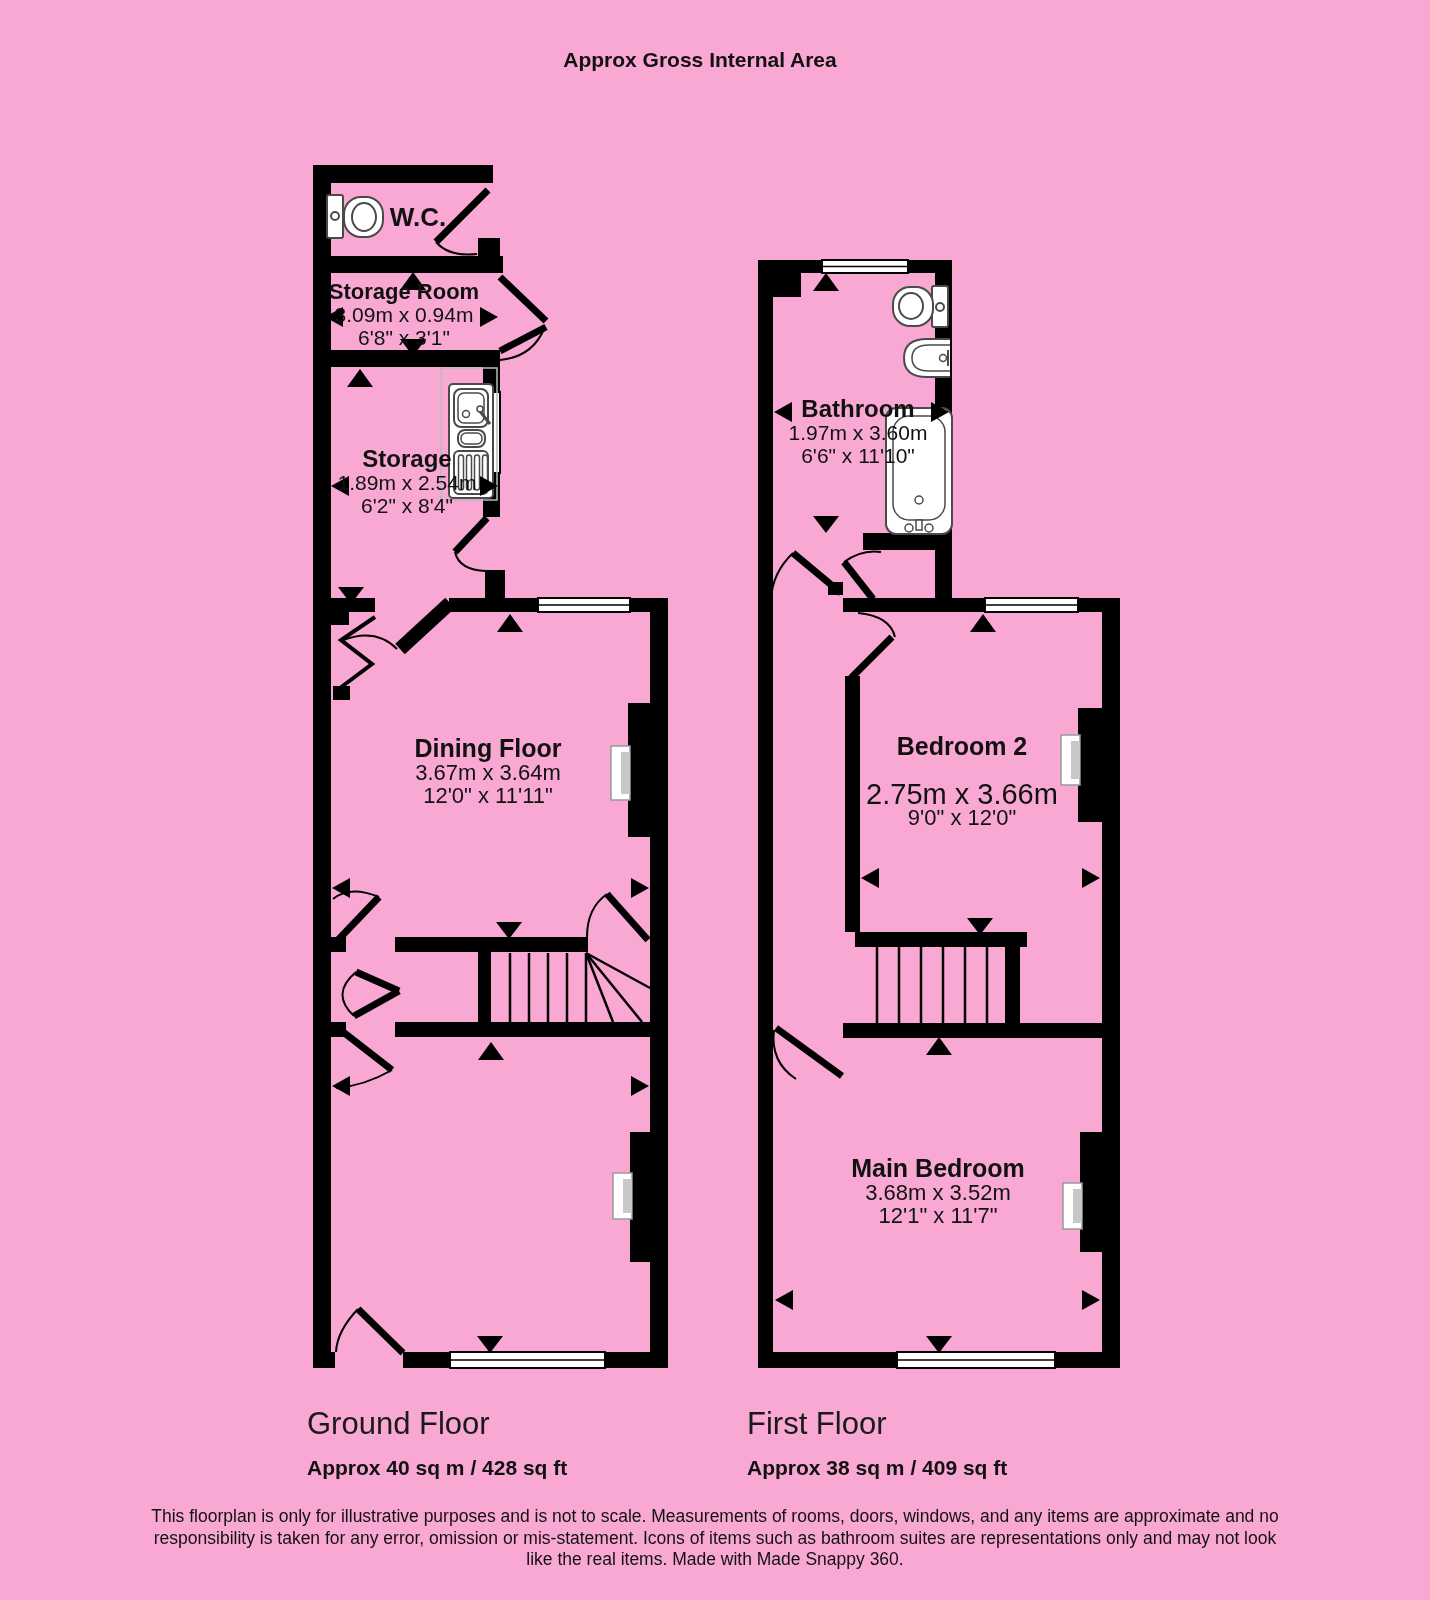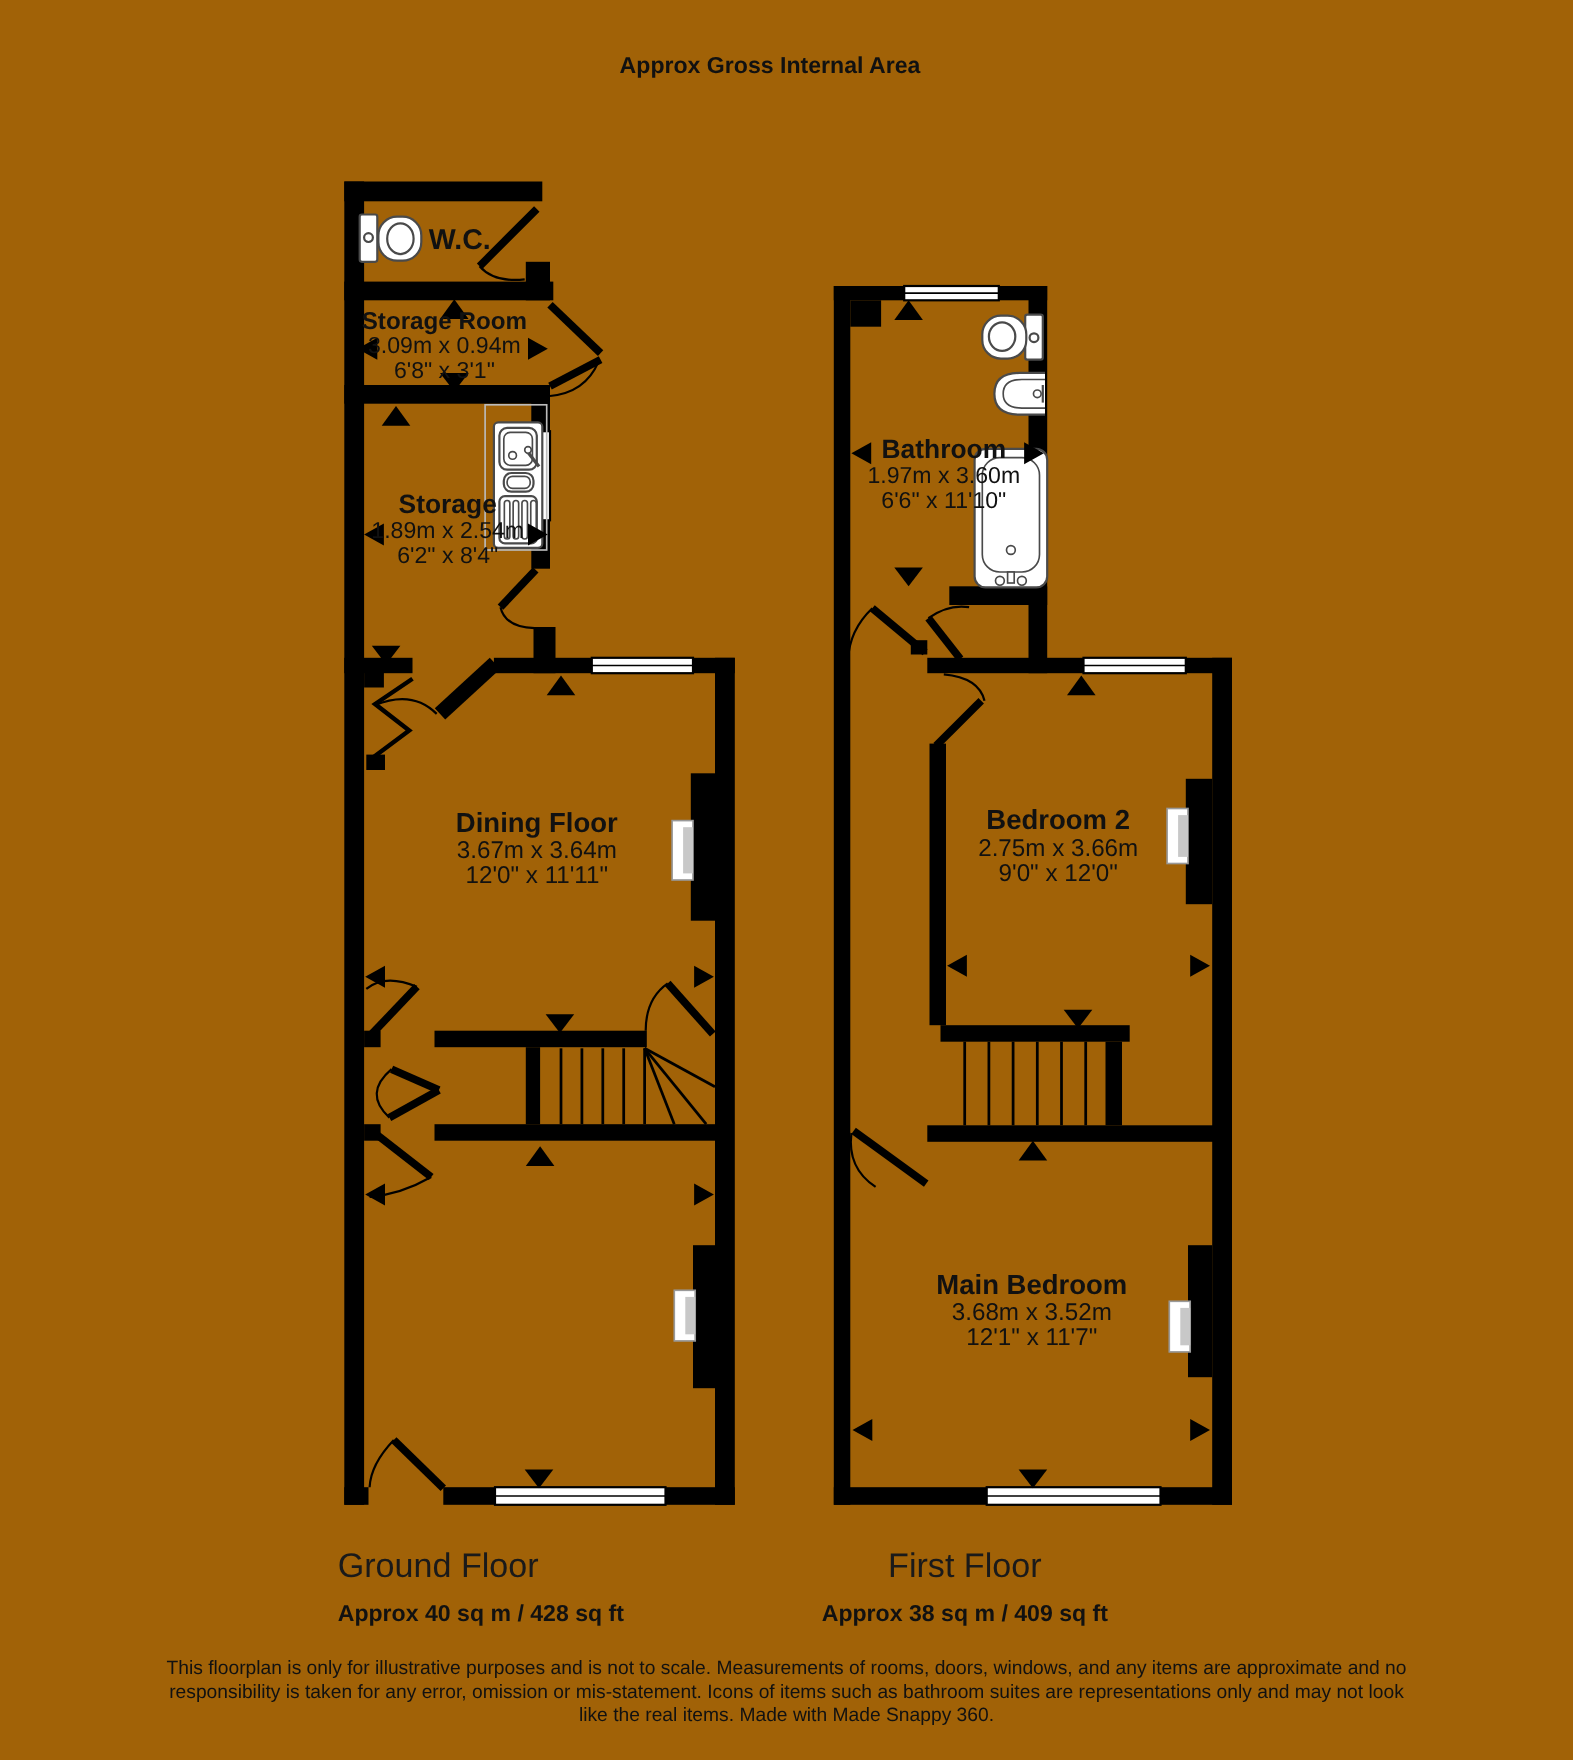--- a/index.html
+++ b/index.html
@@ -1,16 +1,16 @@
 <!DOCTYPE html>
 <html><head>
 <meta charset="utf-8">
 <style>
   html,body{margin:0;padding:0;background:#ffffff;}
-  #canvas{position:relative;width:1430px;height:1600px;background:#a16207;overflow:hidden;
+  #canvas{position:relative;width:1430px;height:1600px;background:#f9a8d4;overflow:hidden;
           font-family:"Liberation Sans", sans-serif;color:#111;}
   #plan-svg{position:absolute;left:0;top:0;}
   .title-block{position:absolute;left:0;top:48px;width:1400px;text-align:center;}
   .title-line1{font-size:21px;font-weight:bold;}
   .title-line2{font-size:21px;font-weight:bold;margin-top:3px;}
   .room-label{position:absolute;transform:translateX(-50%);text-align:center;white-space:nowrap;}
   .room-name{font-weight:bold;font-size:24px;line-height:25px;}
   .room-name.big{font-size:25px;}
   .room-name.small{font-size:22px;line-height:23px;}
   .room-metric,.room-imperial{font-size:21px;line-height:23px;font-weight:400;}
@@ -298,34 +298,34 @@
 
 
   <div class="room-label" style="left:858px;top:396px;">
     <div class="room-name">Bathroom</div>
     <div class="room-metric">1.97m x 3.60m</div>
     <div class="room-imperial">6'6" x 11'10"</div>
   </div>
 
   <div class="room-label" style="left:962px;top:734px;">
     <div class="room-name big">Bedroom 2</div>
-    <div class="room-metric" style="font-size:22px;">2.75m x 3.66m</div>
+    <div class="room-metric" style="font-size:29px;margin-top:24px;">2.75m x 3.66m</div>
     <div class="room-imperial" style="font-size:22px;">9'0" x 12'0"</div>
   </div>
 
   <div class="room-label" style="left:938px;top:1156px;">
     <div class="room-name big">Main Bedroom</div>
     <div class="room-metric" style="font-size:22px;">3.68m x 3.52m</div>
     <div class="room-imperial" style="font-size:22px;">12'1" x 11'7"</div>
   </div>
 
   <div class="floor-caption" style="left:307px;top:1406px;">
     <div class="floor-name">Ground Floor</div>
     <div class="floor-area">Approx 40 sq m / 428 sq ft</div>
   </div>
-  <div class="floor-caption" style="left:747px;top:1406px;text-align:center;">
+  <div class="floor-caption" style="left:747px;top:1406px;">
     <div class="floor-name">First Floor</div>
     <div class="floor-area">Approx 38 sq m / 409 sq ft</div>
   </div>
 
   <div class="disclaimer">This floorplan is only for illustrative purposes and is not to scale. Measurements of rooms, doors, windows, and any items are approximate and no responsibility is taken for any error, omission or mis-statement. Icons of items such as bathroom suites are representations only and may not look like the real items. Made with Made Snappy 360.</div>
 
 </div>
 
 </body></html>

